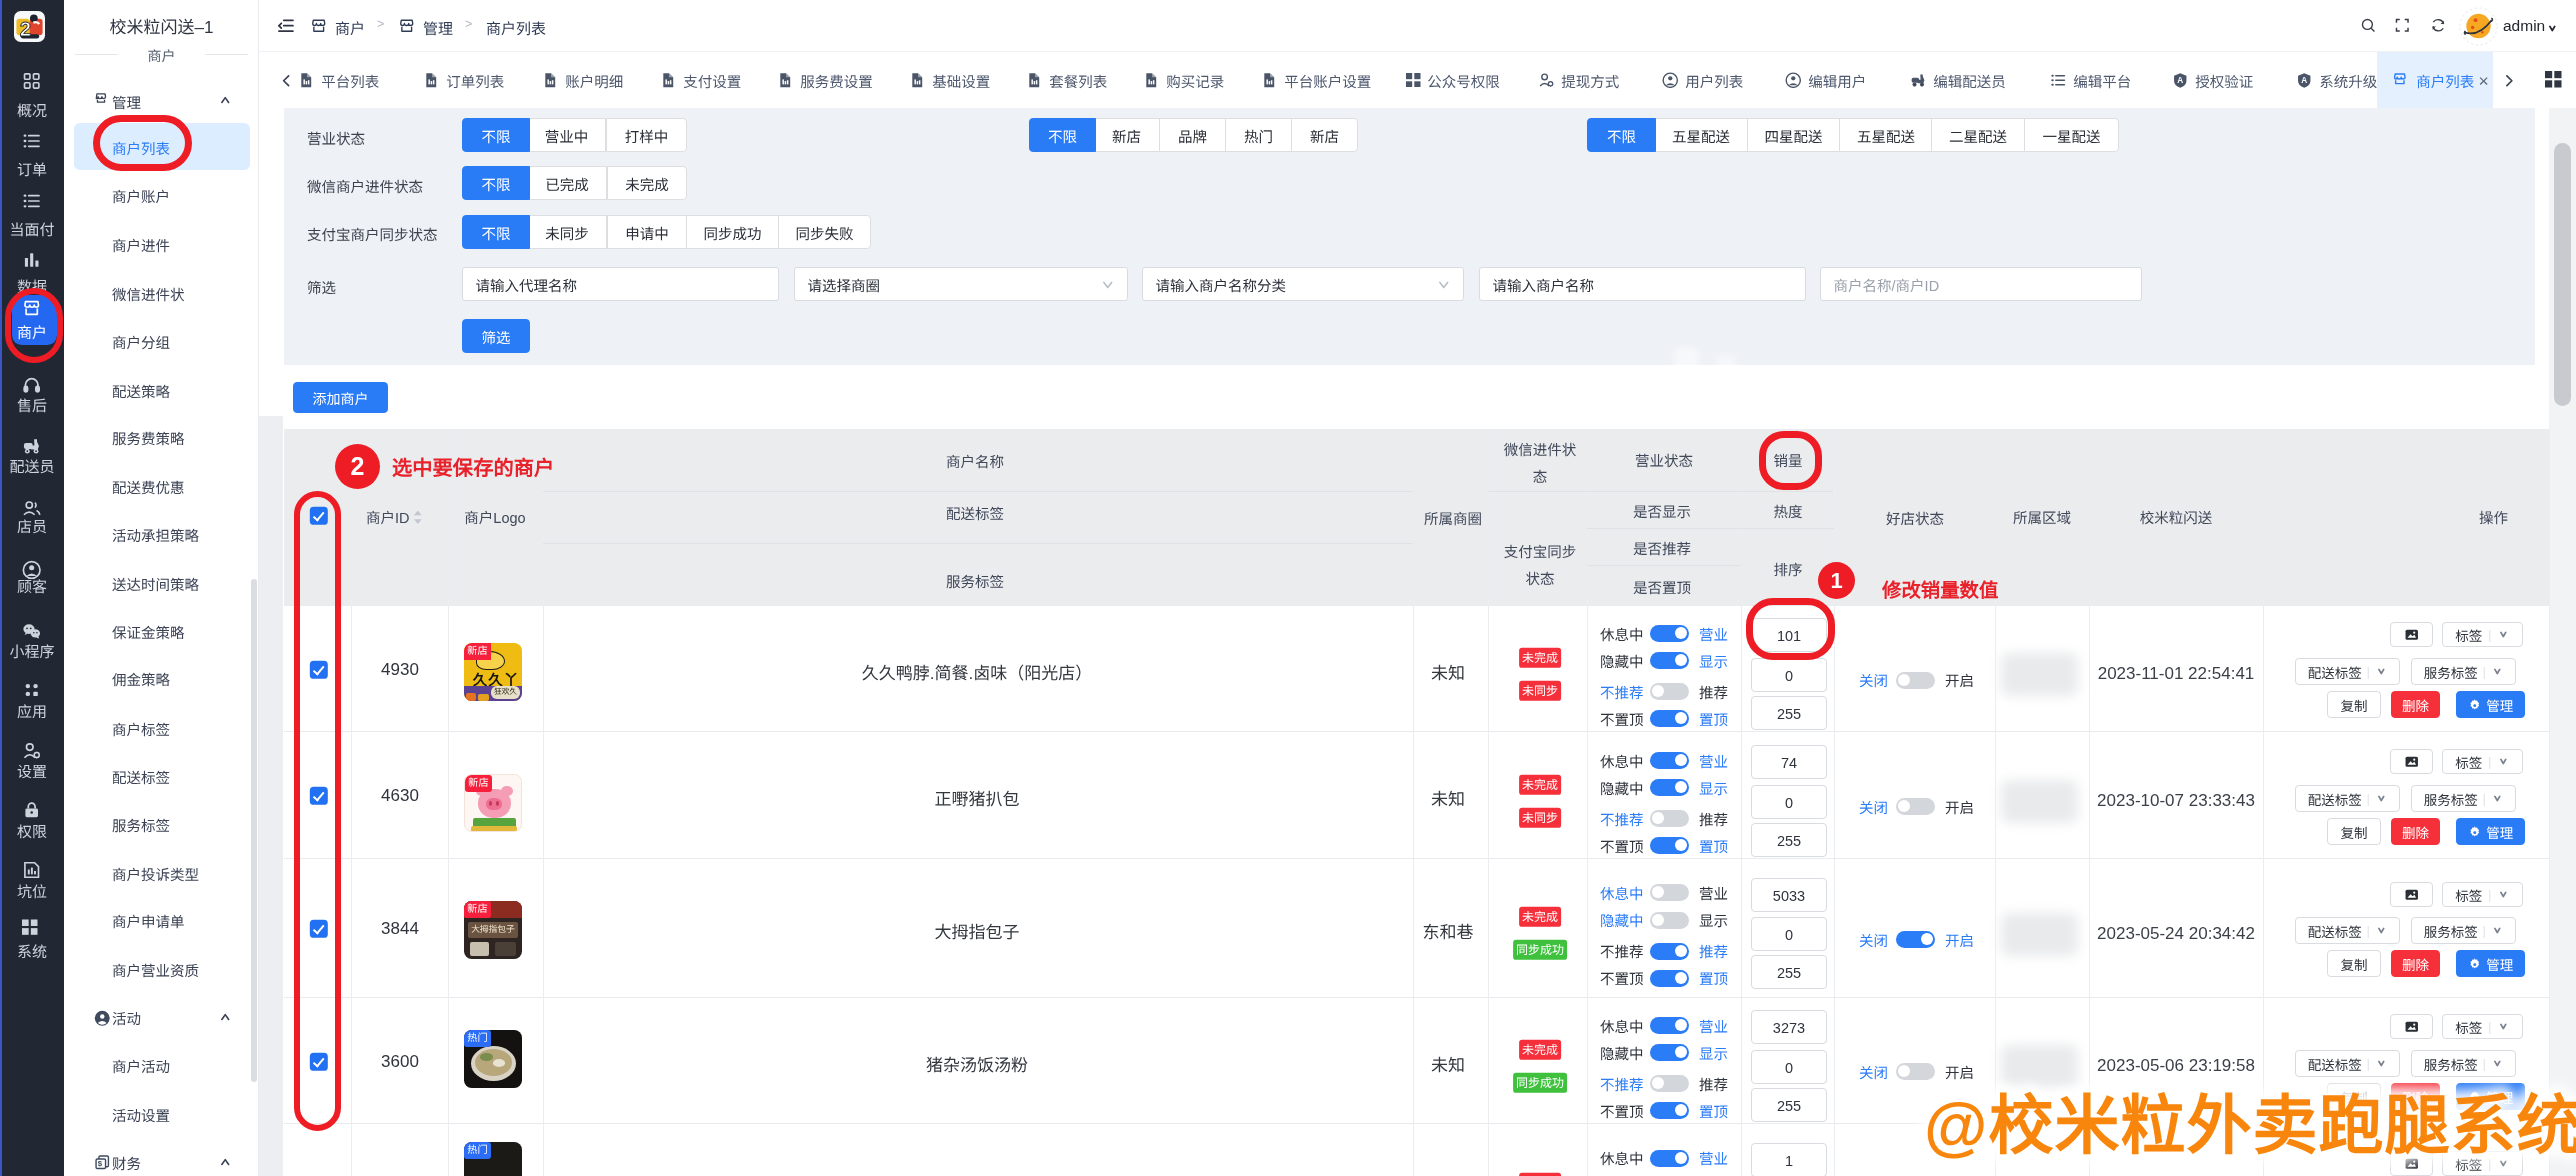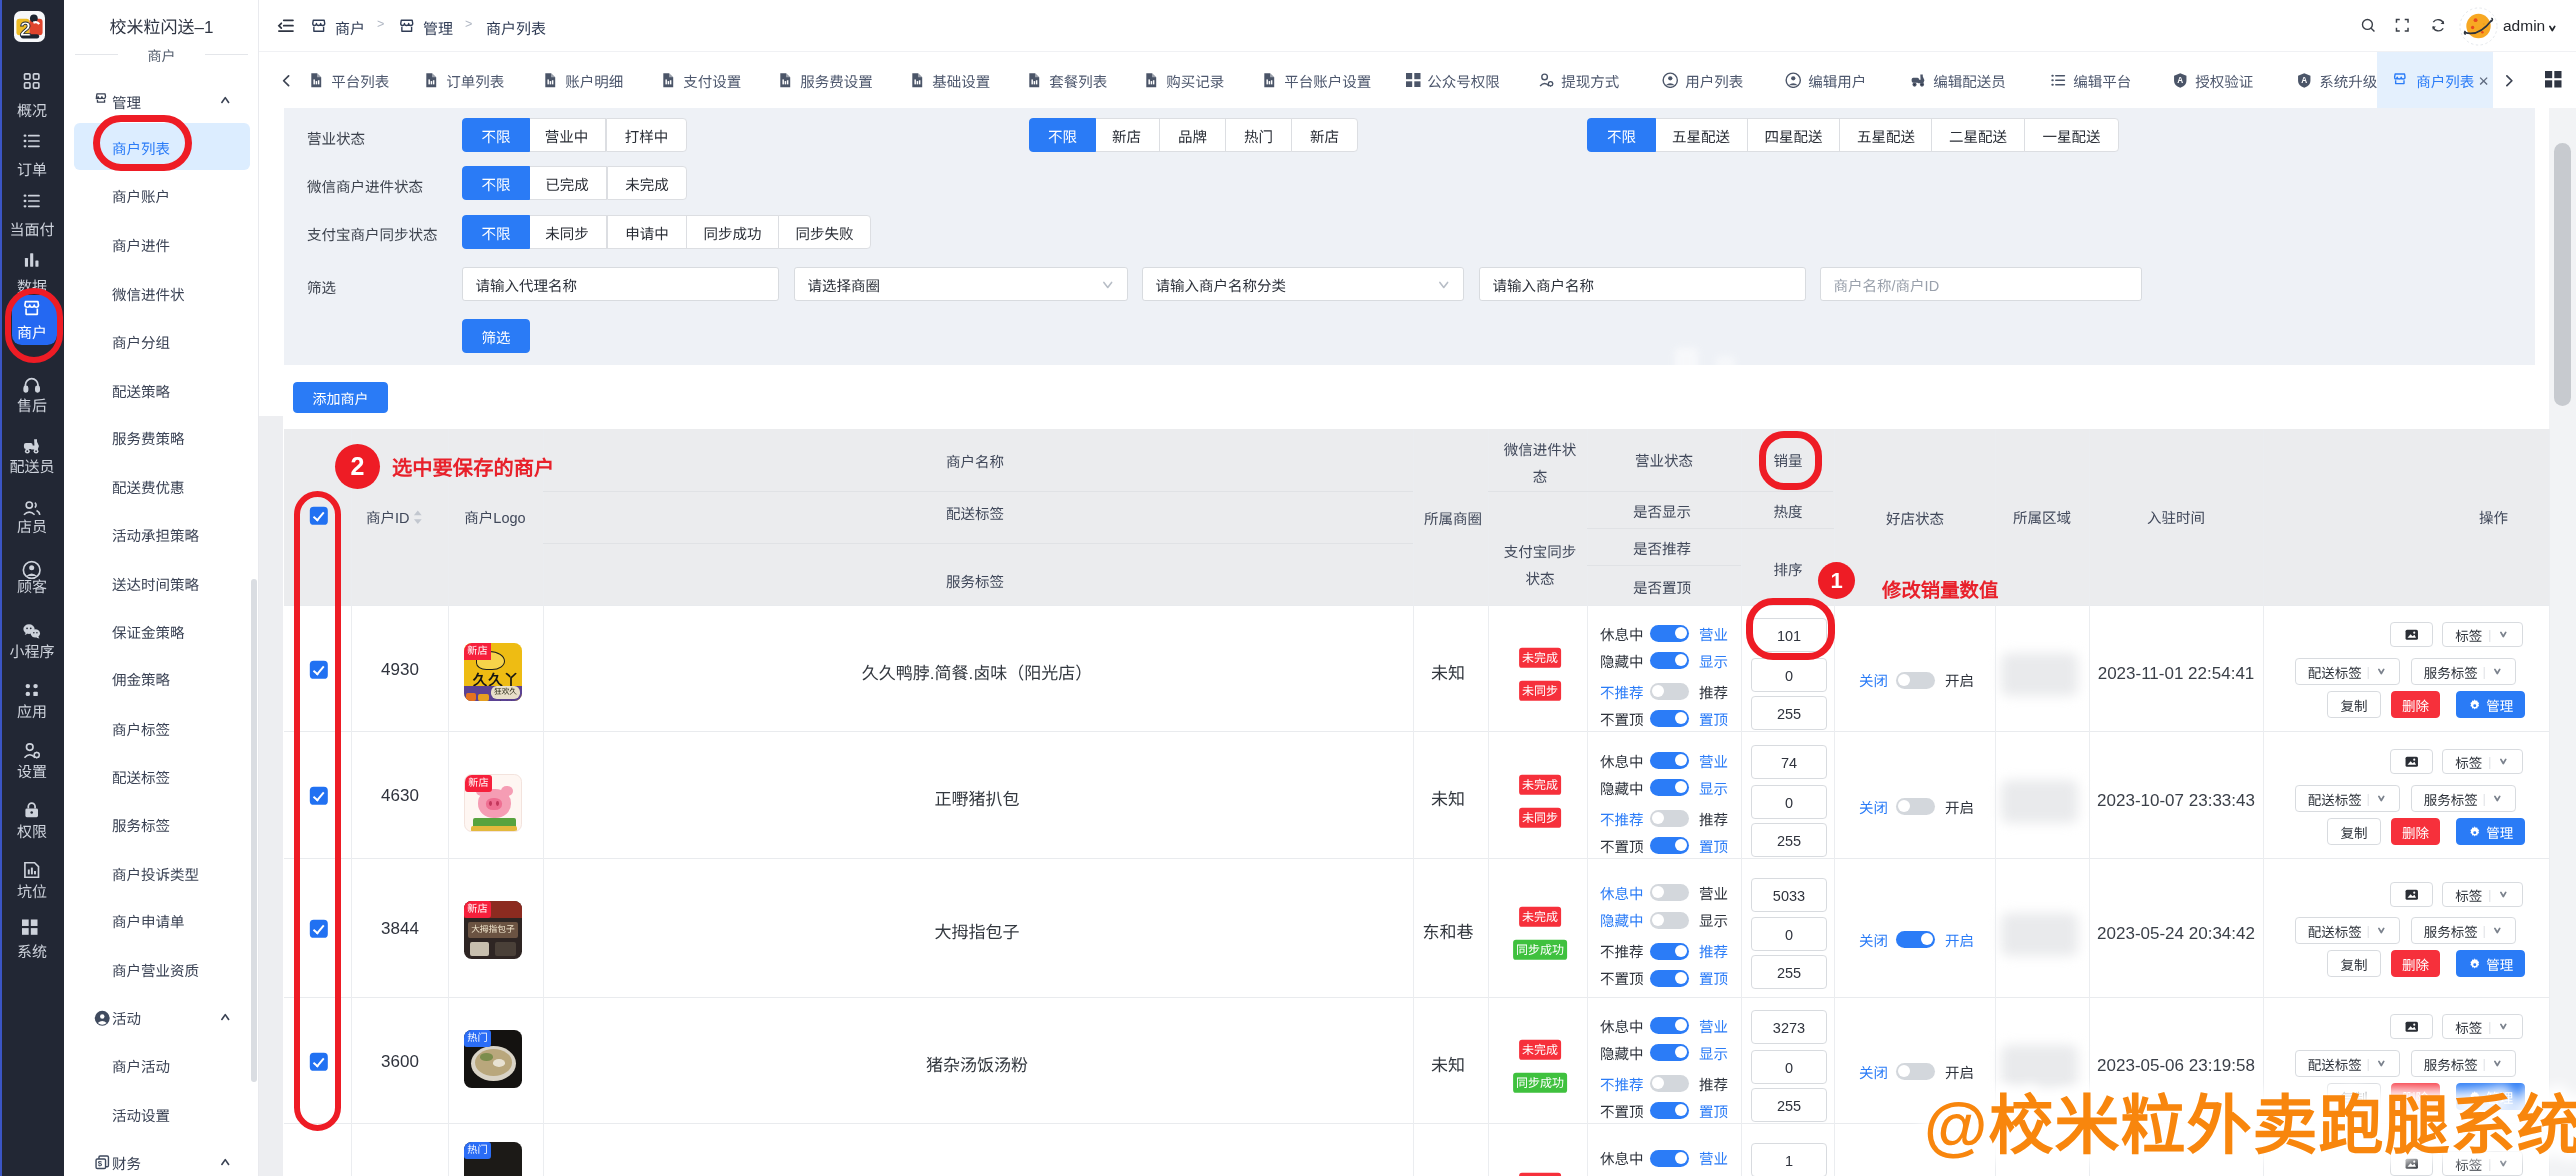--- a/index.html
+++ b/index.html
@@ -78,21 +78,21 @@
         <path d="M6.5 24.5 Q4.5 27.5 7 28 M33 15 q2.5 -2.8 .2 -3.6" fill="none" stroke="#2d333d" stroke-width="1.6"></path>
       </g>
     </svg></div>
 <div class="a" style="left:2503px;top:16.5px;font-size:15.5px;color:#23262c;">admin</div>
 <div class="a" style="left:2546px;top:20.3px;"><svg width="12.6" height="12.6" viewBox="0 0 13 13" style="">
       <path d="M4 4.55 L6.5 8.84 L9 4.55" fill="none" stroke="#23262c" stroke-width="1.8" stroke-linecap="round" stroke-linejoin="round"></path>
     </svg></div>
 <div class="a" style="left:279px;top:73px;"><svg width="15.5" height="15.5" viewBox="0 0 16 16" style="">
       <path d="M9.92 3 L4.8 8.0 L9.92 13" fill="none" stroke="#3d4453" stroke-width="1.8" stroke-linecap="round" stroke-linejoin="round"></path>
     </svg></div>
-<div class="tab" style="left:308px;font-family:Liberation Mono, monospace;"><svg width="16.5" height="16.5" viewBox="0 0 17 17" style="">
+<div class="tab" style="left:298px;font-family:Liberation Mono, monospace;"><svg width="16.5" height="16.5" viewBox="0 0 17 17" style="">
       <g transform="scale(0.85)">
         <path d="M4 1.5 H11 L16 6.5 V18.5 H4 Z" fill="#4b5568"></path>
         <path d="M11 1.5 L16 6.5 H11 Z" fill="#fff" opacity="0.45"></path>
         <rect x="6.6" y="9" width="1.8" height="6" fill="#fff"></rect>
         <rect x="9.3" y="11" width="1.8" height="4" fill="#fff"></rect>
         <rect x="12" y="10" width="1.8" height="5" fill="#fff"></rect>
       </g>
     </svg>平台列表</div>
 <div class="tab" style="left:423px;"><svg width="16.5" height="16.5" viewBox="0 0 17 17" style="">
       <g transform="scale(0.85)">
@@ -313,21 +313,21 @@
 <div class="hdr" style="left:1540px;top:577px;">状态</div>
 <div class="hdr" style="left:1664px;top:459px;">营业状态</div>
 <div class="hdr" style="left:1662px;top:510px;">是否显示</div>
 <div class="hdr" style="left:1662px;top:547px;">是否推荐</div>
 <div class="hdr" style="left:1662px;top:586px;">是否置顶</div>
 <div class="hdr" style="left:1788px;top:459px;">销量</div>
 <div class="hdr" style="left:1788px;top:510px;">热度</div>
 <div class="hdr" style="left:1788px;top:568px;">排序</div>
 <div class="hdr" style="left:1915px;top:517px;">好店状态</div>
 <div class="hdr" style="left:2042px;top:516px;">所属区域</div>
-<div class="hdr" style="left:2176px;top:516px;">入驻时间</div>
+<div class="hdr" style="left:2176px;top:516px;">校米粒闪送</div>
 <div class="hdr" style="left:2508px;top:516px;transform:translate(-100%,-50%);">操作</div>
 <div class="chk" style="left:319px;top:670px;"></div>
 <div class="cell" style="left:400px;top:670px;color:#2f333d;">4930</div>
 <div class="a" style="left:464px;top:643px;width:58px;height:58px;border-radius:7.7px;background:#eebc13;overflow:hidden;">
 <div style="position:absolute;left:11.6px;top:7.7px;width:29px;height:19.4px;border-radius:50% 60% 50% 40%;background:#f6d34a;border:1.9px solid #1d1d1b;box-sizing:border-box;"></div>
 <div style="position:absolute;left:8.7px;top:25px;font-size:14.5px;font-weight:bold;color:#151513;letter-spacing:1px;">久久丫</div>
 <div style="position:absolute;left:0;top:43px;width:58px;height:15.5px;background:#5b4293;"></div>
 <div style="position:absolute;left:27px;top:43px;width:29px;height:12.6px;background:#e8dfc9;border-radius:5.8px;font-size:7.7px;color:#221;text-align:center;line-height:12.6px;">狂欢久久丫</div>
 <div style="position:absolute;left:1.9px;top:50px;width:9.7px;height:7.7px;background:#e5731f;border-radius:1.9px;"></div>
 <div style="position:absolute;left:13.5px;top:51px;width:11.6px;height:6.8px;background:#e5a01f;border-radius:1.9px;"></div>

